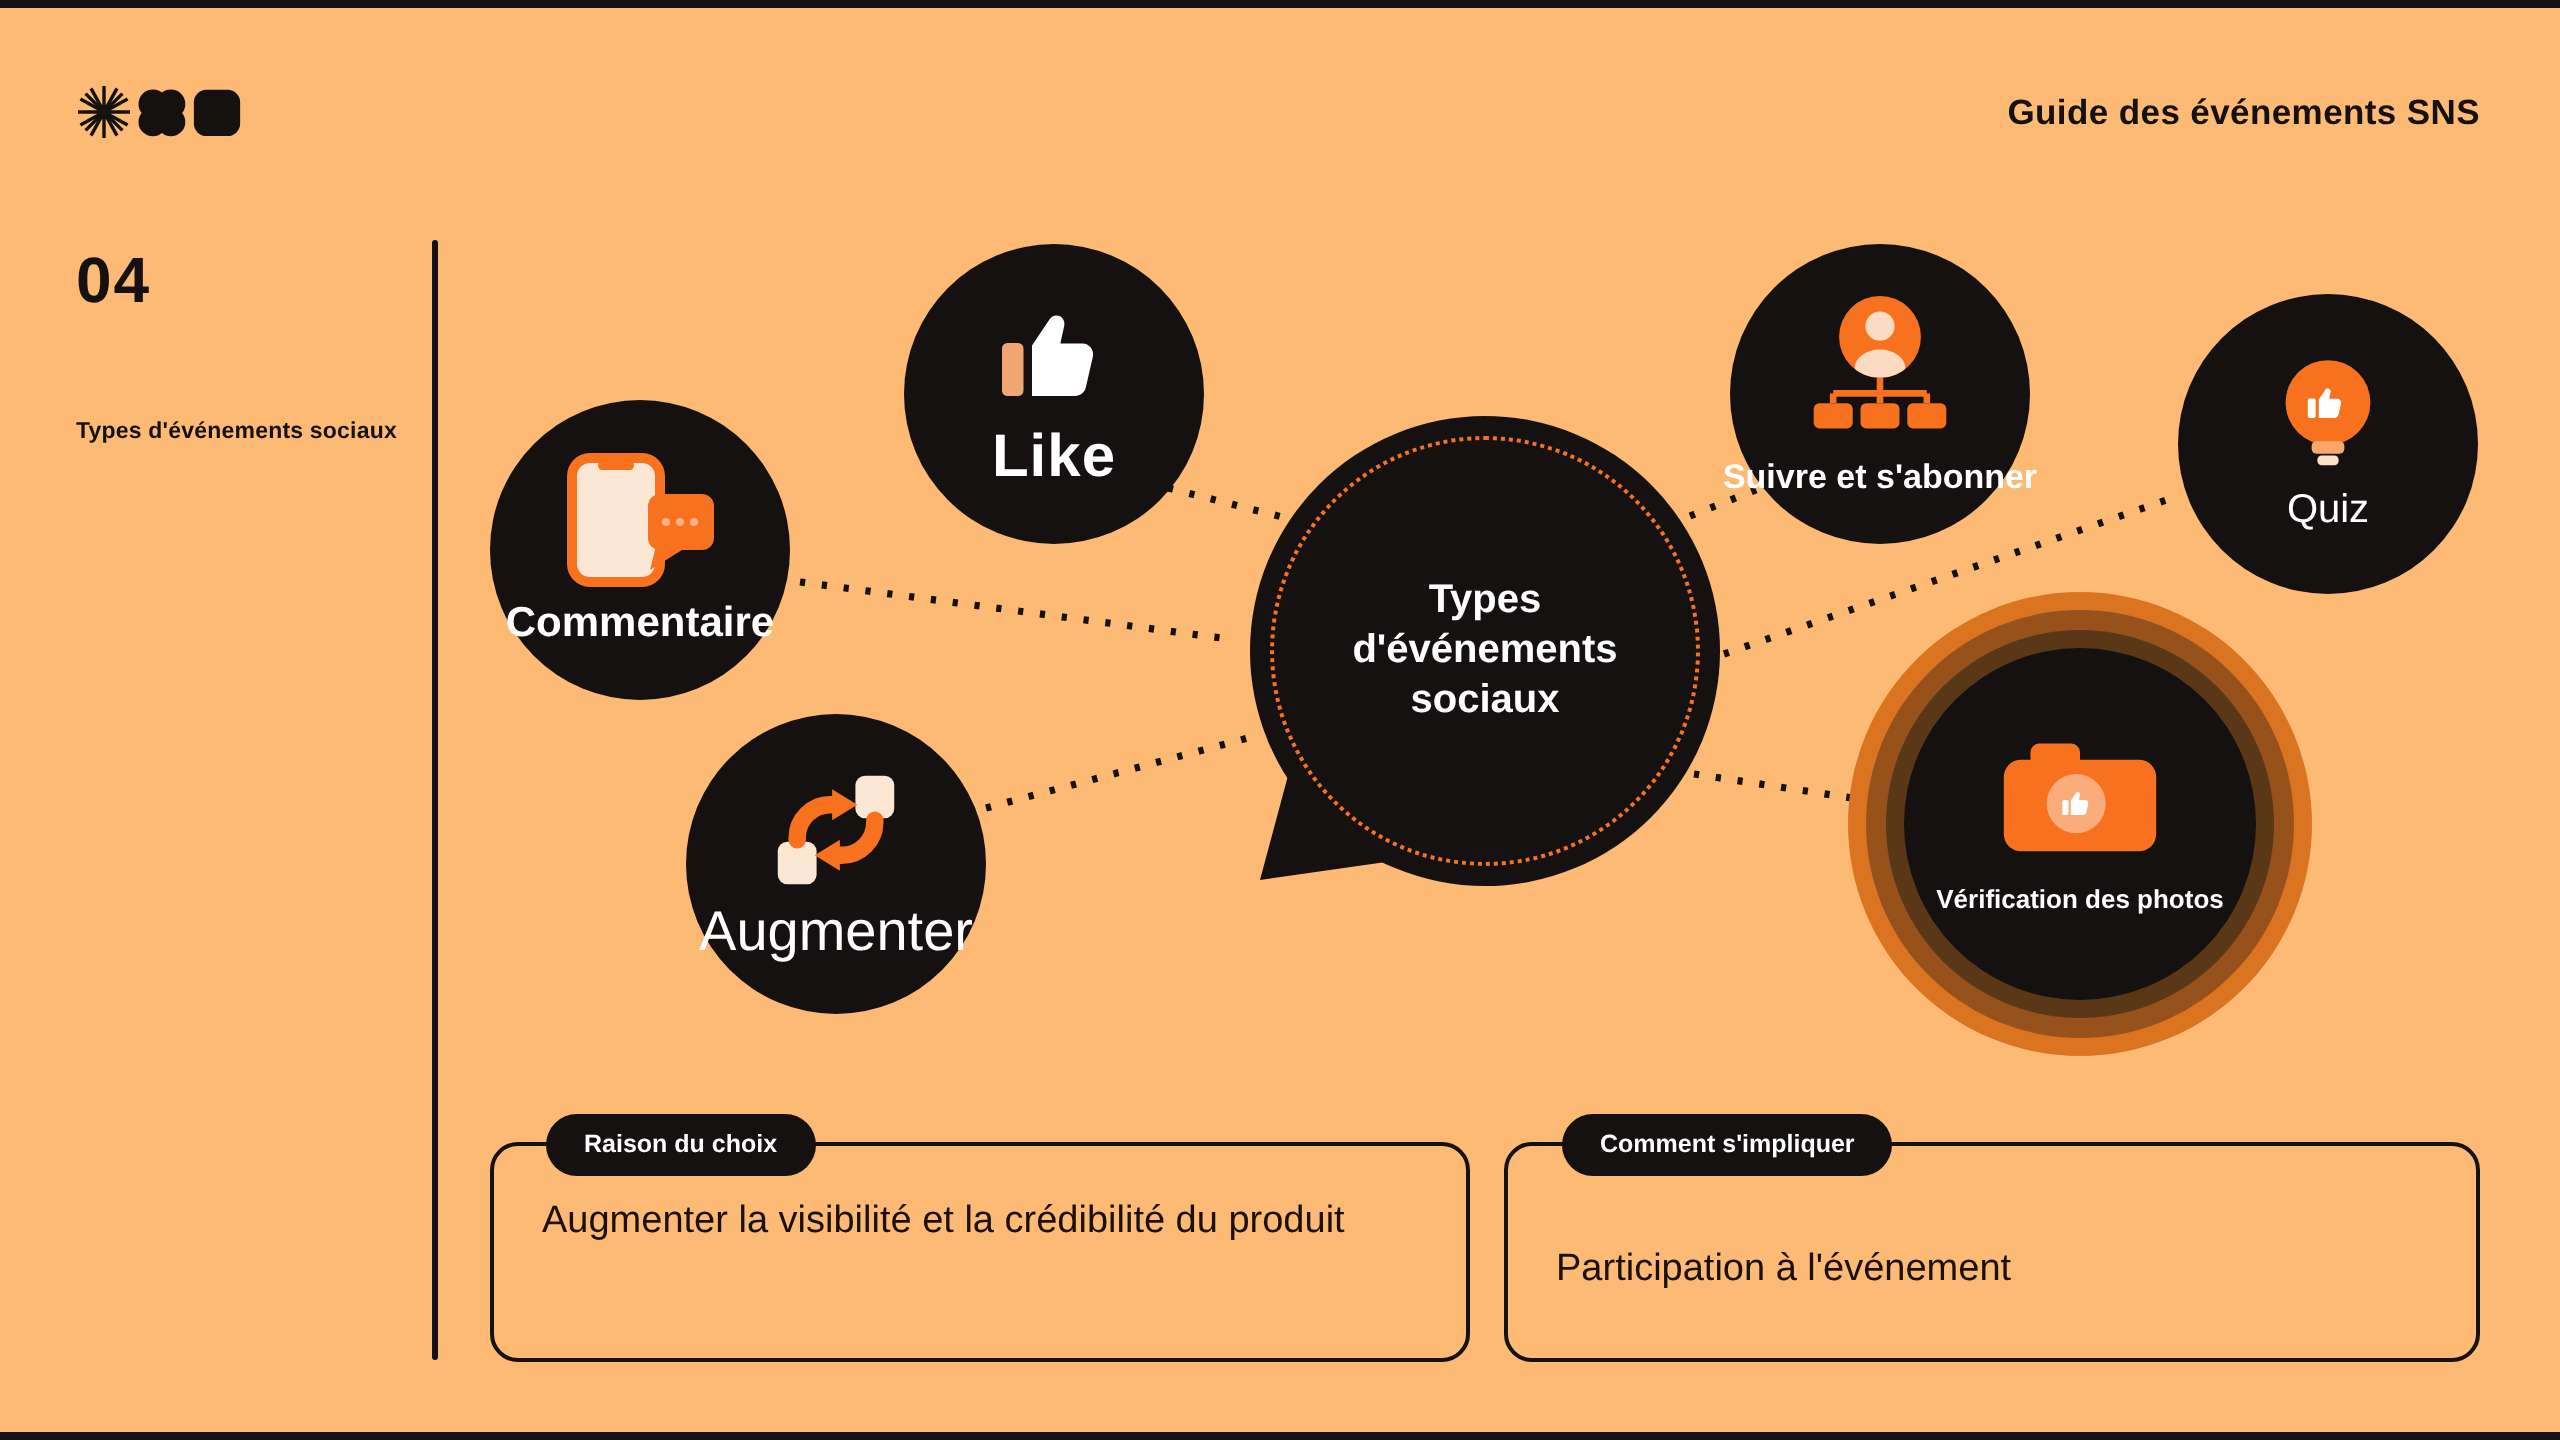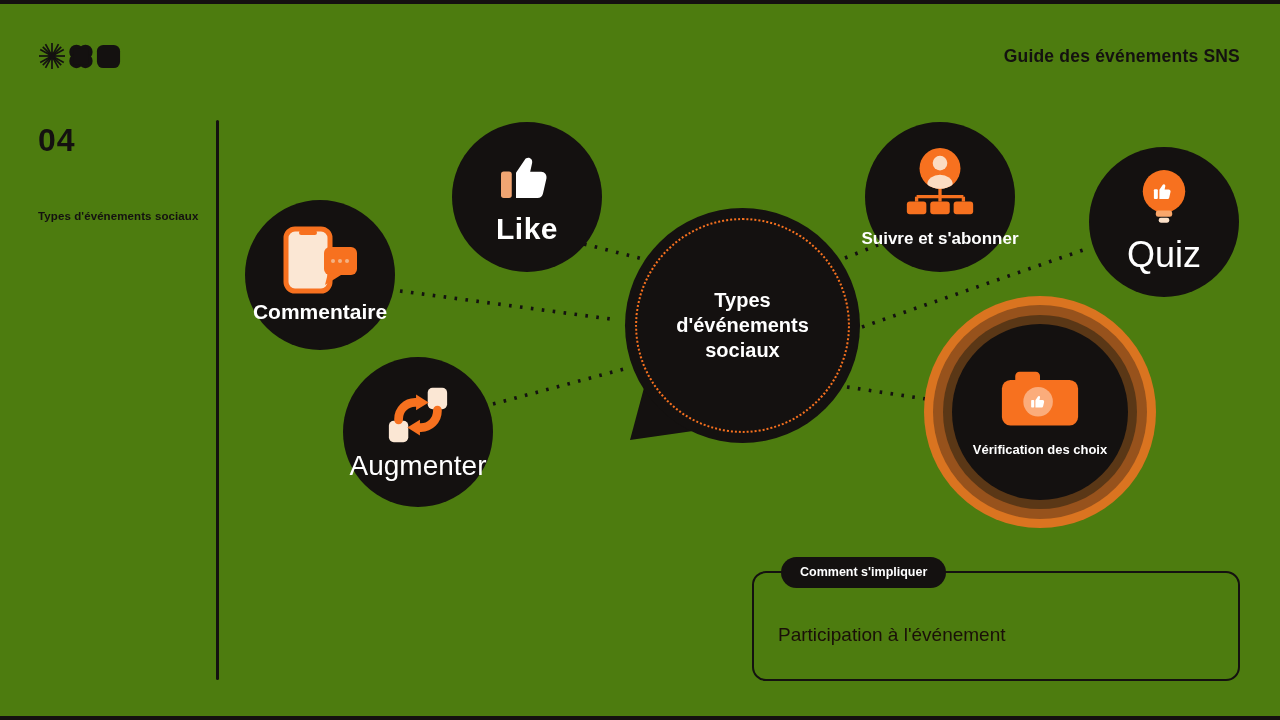--- a/index.html
+++ b/index.html
@@ -5,21 +5,21 @@
   * { margin: 0; padding: 0; box-sizing: border-box; }
   html,body { width:1280px; height:720px; }
   body {
     font-family: "Liberation Sans", sans-serif;
     background: #F7711F;
     overflow: hidden;
   }
   .stage {
     position: relative;
     width: 1280px; height: 720px;
-    background: #4d7c0f;
+    background: #fdba74;
     overflow: hidden;
   }
   .edge-bar { position:absolute; left:0; width:1280px; height:4px; background:#141110; }
   .edge-top { top:0; }
   .edge-bottom { bottom:0; }
 
   
   .logo { position:absolute; left:38px; top:42px; display:flex; align-items:center; gap:1px; }
   .logo svg { display:block; }
   .header-title {
@@ -69,21 +69,21 @@
   .node .label { white-space:nowrap; color:#fff; }
   .node-like        { left:452px; top:122px; gap:4px; }
   .node-like .label { font-size:30px; font-weight:700; letter-spacing:0.5px; }
   .node-commentaire { left:245px; top:200px; gap:2px; }
   .node-commentaire .label { font-size:21px; font-weight:700; }
   .node-partager    { left:343px; top:357px; gap:2px; }
   .node-partager .label { font-size:28px; font-weight:400; }
   .node-suivre      { left:865px; top:122px; gap:4px; }
   .node-suivre .label { font-size:17px; font-weight:700; }
   .node-quiz        { left:1089px; top:147px; gap:4px; }
-  .node-quiz .label { font-size:36px; font-weight:400; }
+  .node-quiz .label { font-size:20px; font-weight:400; }
 
   .node-verification {
     left:952px; top:324px; width:176px; height:176px; gap:14px;
     box-shadow: 0 0 0 9px #5A3716, 0 0 0 19px #97521C, 0 0 0 28px #DA7420;
   }
   .node-verification .label { font-size:13px; font-weight:700; }
 
   
   .info-box {
     position:absolute; top:571px; height:110px;
@@ -258,22 +258,26 @@
       <svg width="80" height="60" viewBox="0 0 84 62">
         <path d="M16 13 v-5 a4.5 4.5 0 0 1 4.5-4.5 h17 a4.5 4.5 0 0 1 4.5 4.5 v5 Z" fill="#F7711F"></path>
         <rect x="2" y="12" width="80" height="48" rx="9" fill="#F7711F"></rect>
         <circle cx="40" cy="35" r="15.5" fill="#FFF4EA" opacity="0.45"></circle>
         <g transform="translate(31.5,26) scale(0.75)">
           <rect x="1.6" y="9.4" width="4.3" height="10.6" rx="1.1" fill="#ffffff"></rect>
           <path d="M7.6 20h8.6c1.05 0 1.95-.72 2.17-1.75l1.4-6.1c.3-1.35-.72-2.65-2.1-2.65h-4.4l.78-3.55c.23-1.05-.5-2.05-1.57-2.05-.55 0-1.07.28-1.36.75L7.6 9.9Z" fill="#ffffff"></path>
         </g>
       </svg>
     </span>
-    <span class="label">Vérification des choix</span>
-  </div>
-
+    <span class="label">Vérification des photos</span>
+  </div>
+
+  <div class="info-box box-left">
+    <div class="tag-pill">Raison du choix</div>
+    <div class="box-text">Augmenter la visibilité et la crédibilité du produit</div>
+  </div>
 
   <div class="info-box box-right">
     <div class="tag-pill">Comment s'impliquer</div>
     <div class="box-text">Participation à l'événement</div>
   </div>
 
 </div>
 
 </body></html>

